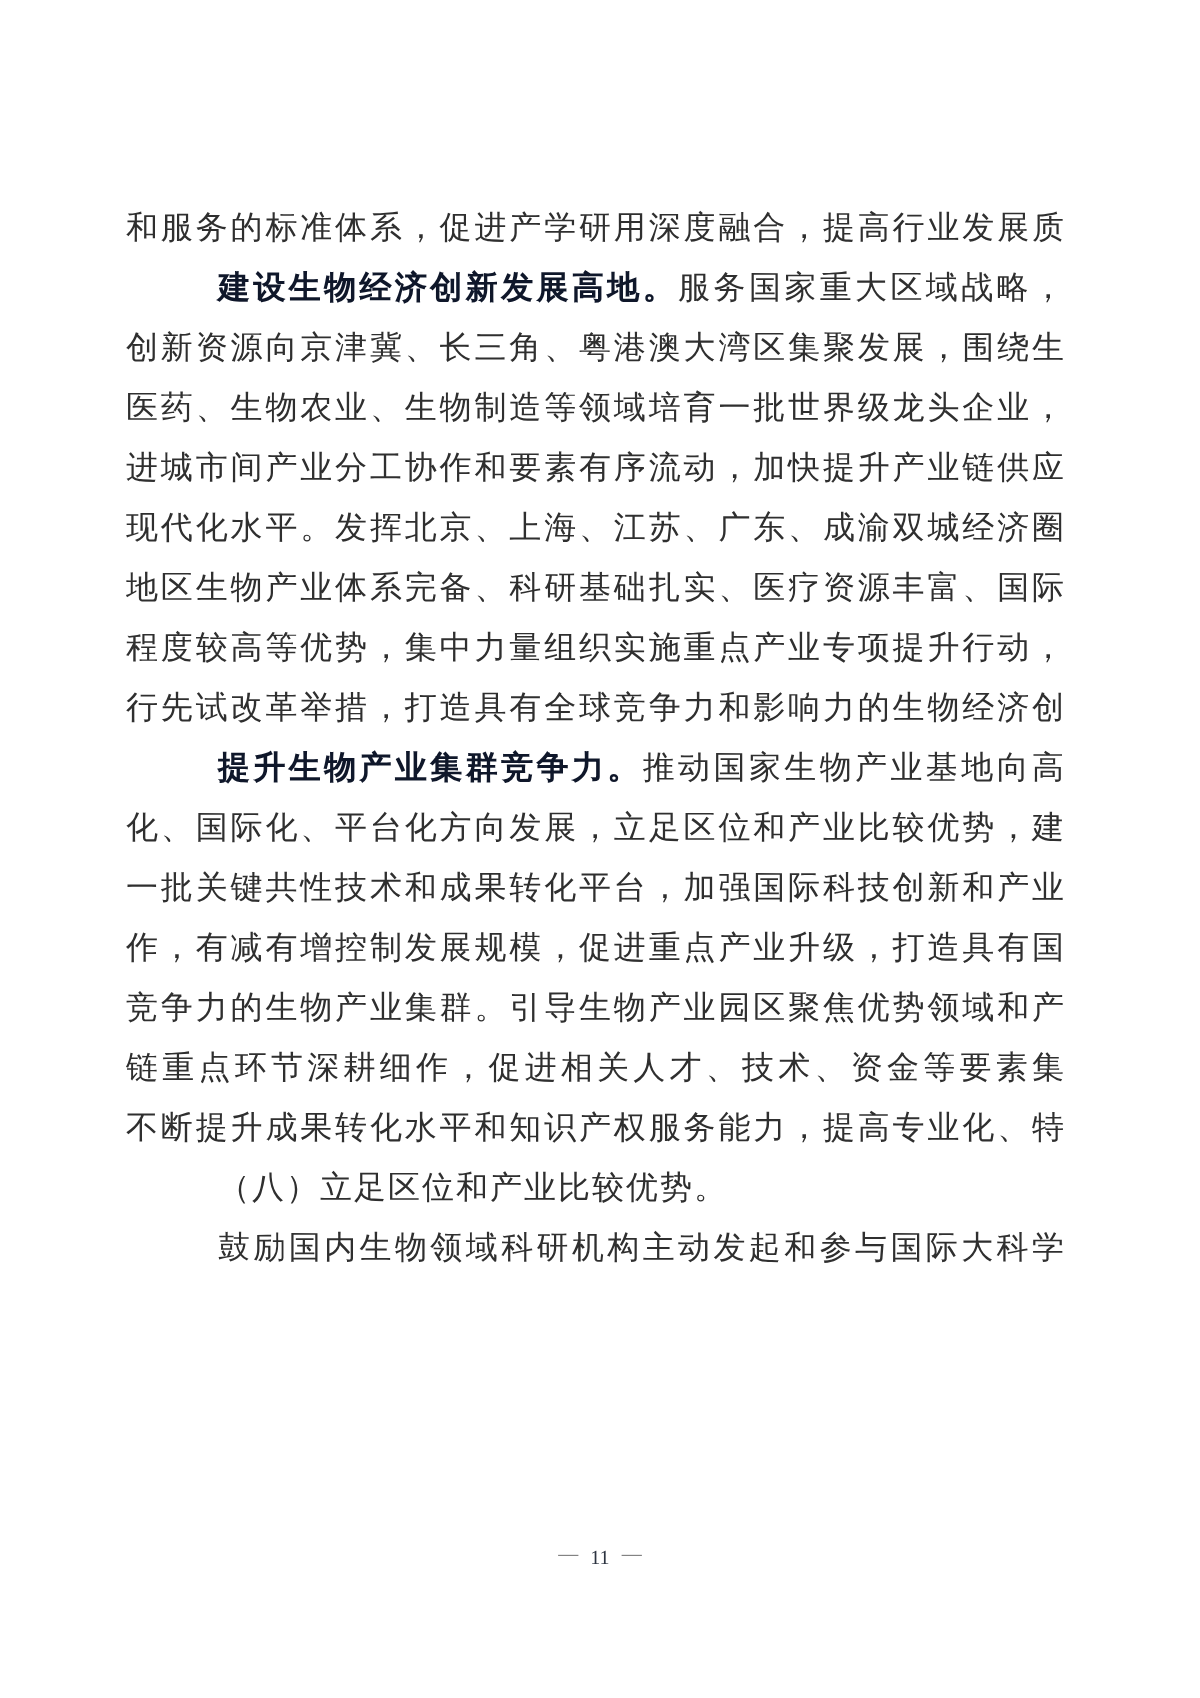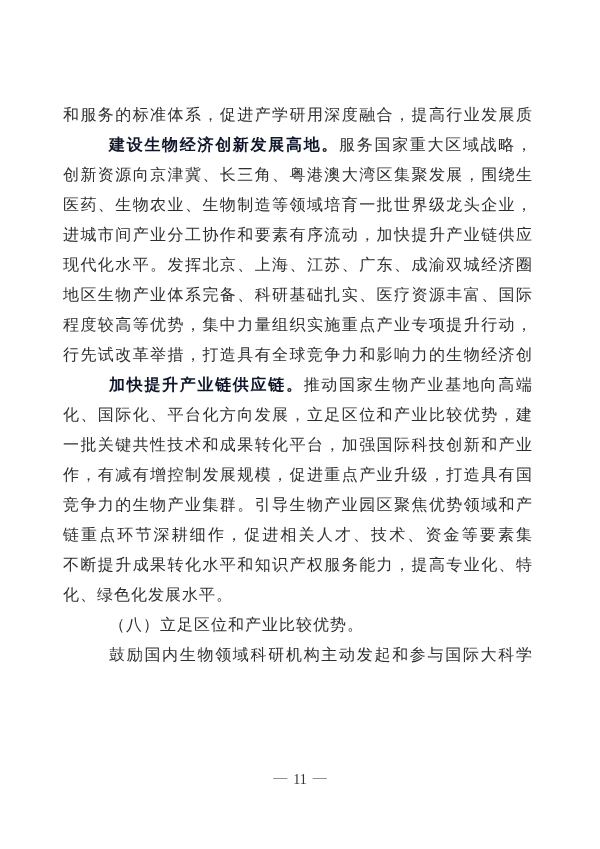--- a/index.html
+++ b/index.html
@@ -44,21 +44,21 @@
   .ln .b {
     font-weight: bold;
     color: #0f172a;
   }
   .footer {
     position: absolute;
     top: 766px;
     left: 0;
     width: 100%;
     text-align: center;
-    font-size: 14px;
+    font-size: 10px;
     line-height: 28px;
     color: #333640;
   }
   .footer .dash {
     color: #6e6e6e;
     letter-spacing: 0;
     margin: 0 6px;
     position: relative;
     top: -2px;
   }
@@ -74,28 +74,27 @@
 
     <div class="ln"><span class="b"></span><span>和服务的标准体系，促进产学研用深度融合，提高行业发展质量</span></div>
     <div class="ln ind"><span class="b">建设生物经济创新发展高地。</span><span>服务国家重大区域战略，引导</span></div>
     <div class="ln"><span class="b"></span><span>创新资源向京津冀、长三角、粤港澳大湾区集聚发展，围绕生物</span></div>
     <div class="ln"><span class="b"></span><span>医药、生物农业、生物制造等领域培育一批世界级龙头企业，促</span></div>
     <div class="ln"><span class="b"></span><span>进城市间产业分工协作和要素有序流动，加快提升产业链供应链</span></div>
     <div class="ln"><span class="b"></span><span>现代化水平。发挥北京、上海、江苏、广东、成渝双城经济圈等</span></div>
     <div class="ln"><span class="b"></span><span>地区生物产业体系完备、科研基础扎实、医疗资源丰富、国际化</span></div>
     <div class="ln"><span class="b"></span><span>程度较高等优势，集中力量组织实施重点产业专项提升行动，先</span></div>
     <div class="ln"><span class="b"></span><span>行先试改革举措，打造具有全球竞争力和影响力的生物经济创新</span></div>
-    <div class="ln ind"><span class="b">加快提升产业链供应链。</span><span>推动国家生物产业基地向高端</span></div>
+    <div class="ln ind"><span class="b">提升生物产业集群竞争力。</span><span>推动国家生物产业基地向高端</span></div>
     <div class="ln"><span class="b"></span><span>化、国际化、平台化方向发展，立足区位和产业比较优势，建设</span></div>
     <div class="ln"><span class="b"></span><span>一批关键共性技术和成果转化平台，加强国际科技创新和产业协</span></div>
     <div class="ln"><span class="b"></span><span>作，有减有增控制发展规模，促进重点产业升级，打造具有国际</span></div>
     <div class="ln"><span class="b"></span><span>竞争力的生物产业集群。引导生物产业园区聚焦优势领域和产业</span></div>
     <div class="ln"><span class="b"></span><span>链重点环节深耕细作，促进相关人才、技术、资金等要素集中，</span></div>
     <div class="ln"><span class="b"></span><span>不断提升成果转化水平和知识产权服务能力，提高专业化、特色</span></div>
-    <div class="ln short"><span class="b"></span><span>化、绿色化发展水平。</span></div>
     <div class="ln short ind"><span class="b"></span><span>（八）立足区位和产业比较优势。</span></div>
     <div class="ln ind"><span class="b"></span><span>鼓励国内生物领域科研机构主动发起和参与国际大科学计</span></div>
 
   </div>
 
   <div class="footer">
     <span class="dash">—</span><span class="num">11</span><span class="dash">—</span>
   </div>
 </div>
 

